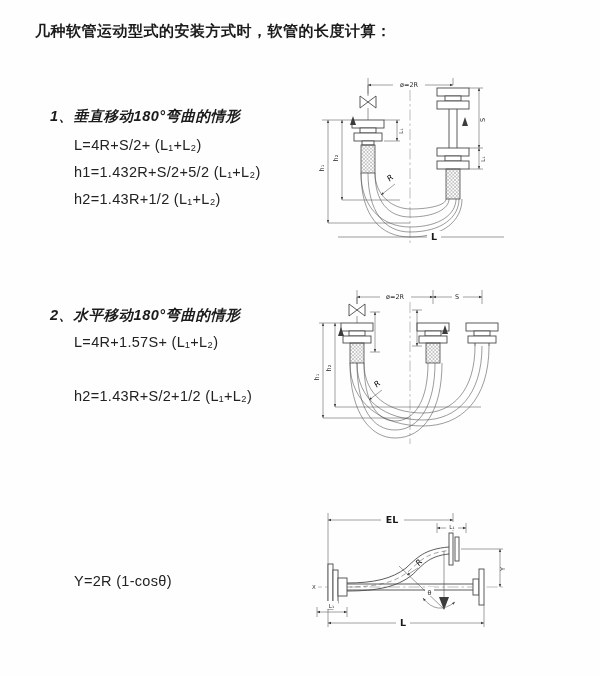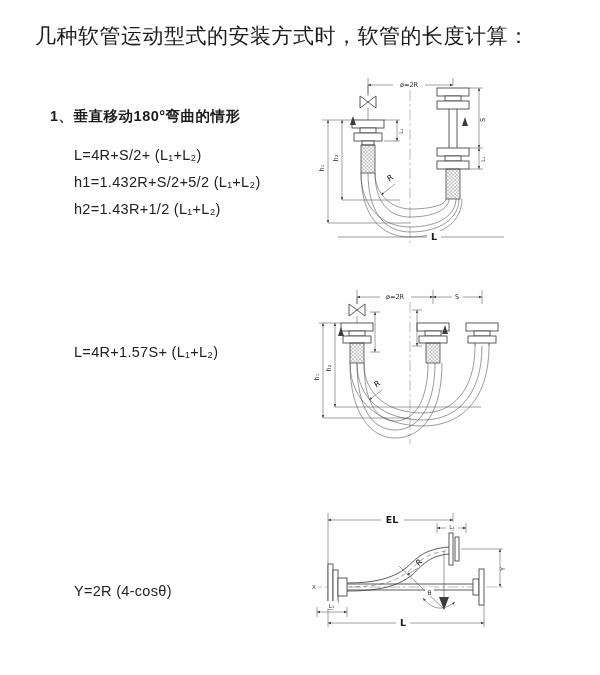--- a/index.html
+++ b/index.html
@@ -4,29 +4,29 @@
 <style>
   html,body{margin:0;padding:0;}
   body{
     width:600px;height:675px;background:#ffffff;
     font-family:"Liberation Sans","DejaVu Sans",sans-serif;
     color:#1f1f1f;position:relative;overflow:hidden;
   }
   .page{position:absolute;inset:0;background:#fefefe;}
   .title{
     position:absolute;left:35px;top:22px;margin:0;
-    font-size:21px;font-weight:normal;letter-spacing:0.5px;color:#1b1b1b;
+    font-size:15px;font-weight:bold;letter-spacing:0.5px;color:#1b1b1b;
   }
   .sec-head{
     position:absolute;left:50px;font-size:14.5px;font-weight:bold;
-    letter-spacing:0.5px;color:#1b1b1b;white-space:nowrap;
+    letter-spacing:0.5px;color:#1b1b1b;white-space:nowrap;font-style:italic;
   }
   .formula{
     position:absolute;left:74px;font-size:14.5px;color:#222;
-    letter-spacing:0.3px;white-space:nowrap;margin-top:10px;
+    letter-spacing:0.3px;white-space:nowrap;
   }
   .diag{position:absolute;}
   
   .oln{stroke:#4a4a4a;stroke-width:0.9;fill:none;}
   .thin{stroke:#4a4a4a;stroke-width:0.55;fill:none;}
   .dln{stroke:#555;stroke-width:0.55;fill:none;}
   .fit{fill:#ffffff;stroke:#4a4a4a;stroke-width:0.9;}
   .cl{stroke:#8a8a8a;stroke-width:0.55;stroke-dasharray:11 3 2.5 3;fill:none;}
   .hdash{stroke:#4a4a4a;stroke-width:0.5;stroke-dasharray:5 3;fill:none;}
   .dtx{font:6.5px "DejaVu Sans",sans-serif;fill:#2a2a2a;}
@@ -41,23 +41,25 @@
 
 <div class="page">
 
   <h1 class="title">几种软管运动型式的安装方式时，软管的长度计算：</h1>
 
   <div class="sec-head" style="top:107px">1、垂直移动180°弯曲的情形</div>
   <div class="formula" style="top:137px">L=4R+S/2+ (L₁+L₂)</div>
   <div class="formula" style="top:164px">h1=1.432R+S/2+5/2 (L₁+L₂)</div>
   <div class="formula" style="top:191px">h2=1.43R+1/2 (L₁+L₂)</div>
 
+  <div class="sec-head" style="top:306px">2、水平移动180°弯曲的情形</div>
   <div class="formula" style="top:334px">L=4R+1.57S+ (L₁+L₂)</div>
-
-  <div class="formula" style="top:573px">Y=2R (4-cosθ)</div>
+  <div class="formula" style="top:388px">h2=1.43R+S/2+1/2 (L₁+L₂)</div>
+
+  <div class="formula" style="top:573px">Y=2R (1-cosθ)</div>
 
   <svg class="diag" style="left:308px;top:68px" width="225" height="190" viewBox="0 0 225 190">
     <defs>
       <marker id="m1" viewBox="0 0 10 10" refX="9" refY="5" markerWidth="7" markerHeight="6" orient="auto-start-reverse">
         <path d="M0,1.5 L9,5 L0,8.5 Z" fill="#3c3c3c"></path>
       </marker>
       <pattern id="p1" width="3.5" height="3.5" patternUnits="userSpaceOnUse">
         <path d="M0,3.5 L3.5,0 M0,0 L3.5,3.5" stroke="#8a8a8a" stroke-width="0.45"></path>
       </pattern>
     </defs>

